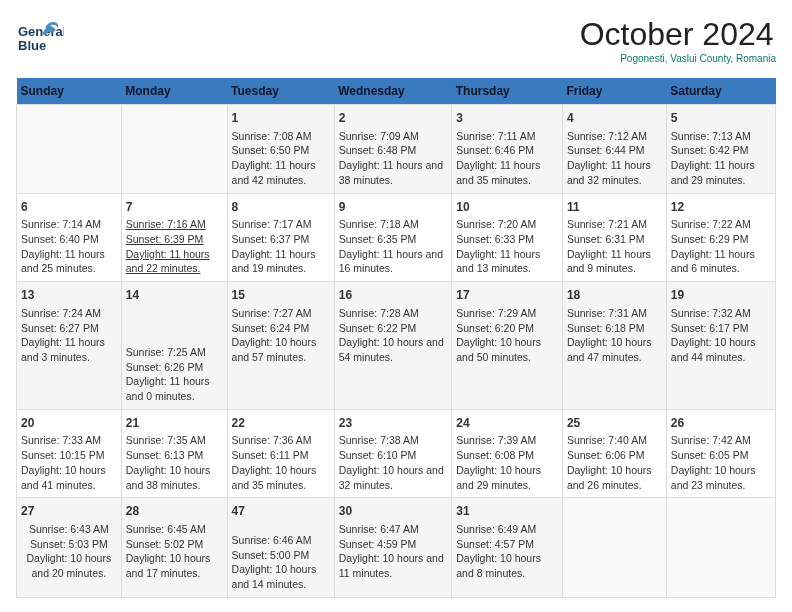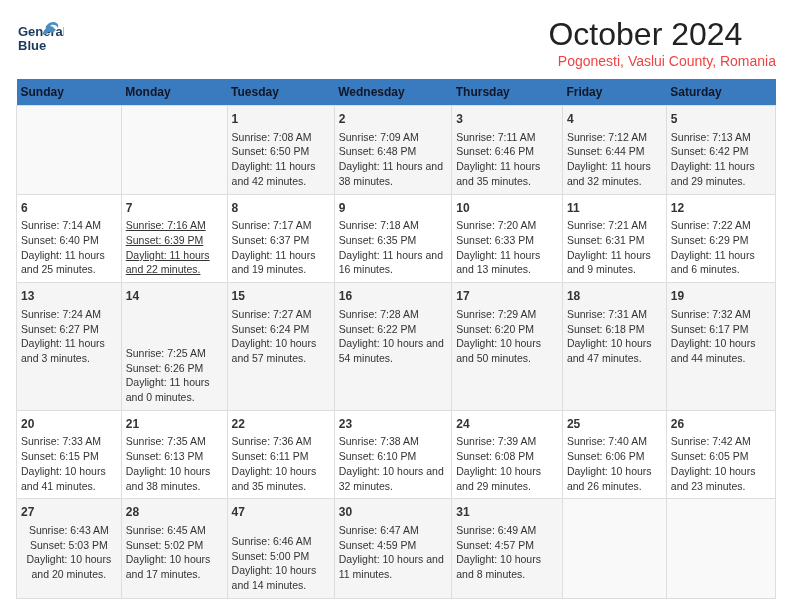--- a/index.html
+++ b/index.html
@@ -23,22 +23,22 @@
     }
     .title-block {
       text-align: center;
     }
     .main-title {
       font-size: 32px;
       color: #222;
       font-weight: normal;
     }
     .subtitle {
-      font-size: 14px;
-      color: #ef4444;
+      font-size: 10px;
+      color: #0f766e;
       padding-left: 43px;
     }
     table {
       width: 100%;
       border-collapse: collapse;
       font-size: 11px;
     }
     thead th {
       background: #3a7abf;
       color: #0f172a;
@@ -231,21 +231,21 @@
           <span class="day-num">19</span>
           <div class="day-info" style="white-space: pre-line;">Sunrise: 7:32 AM
 Sunset: 6:17 PM
 Daylight: 10 hours and 44 minutes.</div>
         </td>
       </tr>
       <tr>
         <td>
           <span class="day-num">20</span>
           <div class="day-info" style="white-space: pre-line;">Sunrise: 7:33 AM
-Sunset: 6:15 PM
+Sunset: 10:15 PM
 Daylight: 10 hours and 41 minutes.</div>
         </td>
         <td>
           <span class="day-num">21</span>
           <div class="day-info" style="white-space: pre-line;">Sunrise: 7:35 AM
 Sunset: 6:13 PM
 Daylight: 10 hours and 38 minutes.</div>
         </td>
         <td>
           <span class="day-num">22</span>

